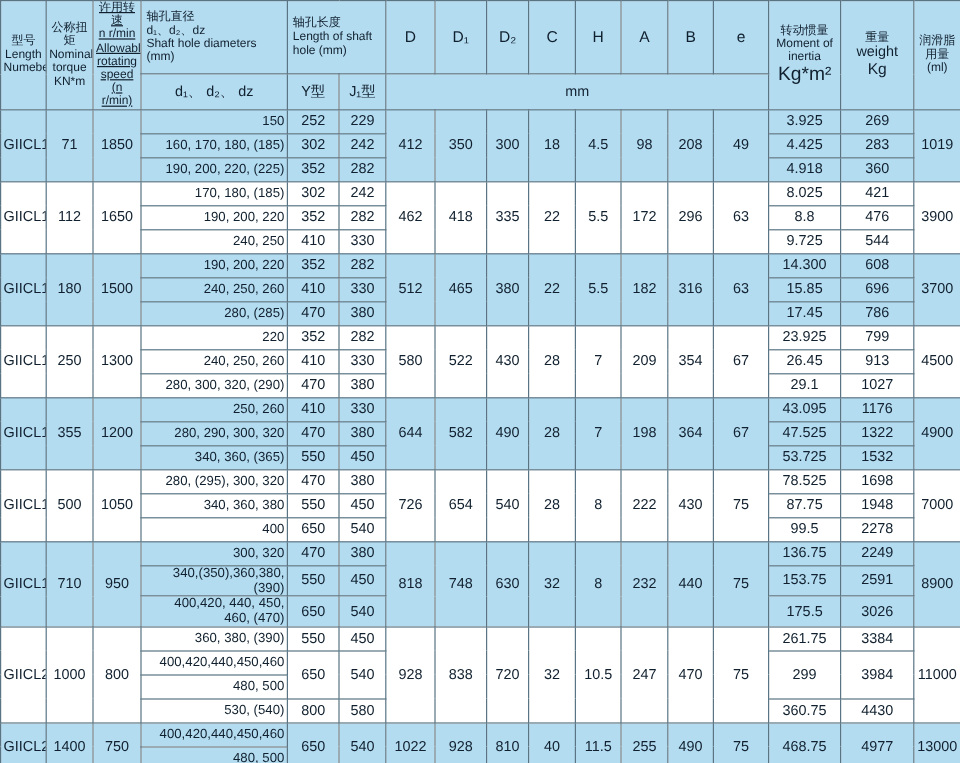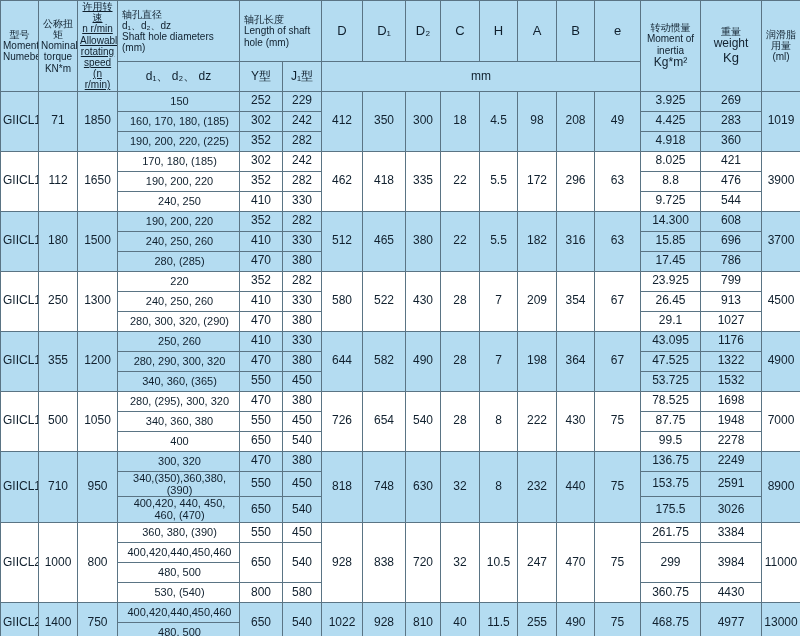--- a/index.html
+++ b/index.html
@@ -9,21 +9,21 @@
   td,th{border:1px solid #5a7484;padding:0 2px;text-align:center;vertical-align:middle;
         height:19px;line-height:1.12;overflow:hidden;font-weight:normal;}
   thead th{background:#b4dcf1;font-size:10px;}
   thead .r1{height:48px;}
   thead .r2{height:23px;}
   thead .dim-letter{font-size:13px;}
   thead .lefthead{text-align:left;padding-left:4px;}
   thead .subhead{font-size:12px;}
   tbody td{font-size:12px;background:#fff;}
   tbody tr.blue td{background:#b4dcf1;}
-  tbody td.dia{text-align:center;padding-left:4px;font-size:11px;}
+  tbody td.dia{text-align:right;padding-left:4px;font-size:11px;}
   tbody tr.group-start td{border-top:1px solid #3f5a68;}
   table{border:1px solid #3f5a68;}
 </style>
 </head>
 <body>
 
 <div class="wrap">
 <table>
   <colgroup>
     <col style="width:38px">
@@ -41,21 +41,21 @@
     <col style="width:38px">
         <col style="width:46px">
         <col style="width:60px">
     <col style="width:61px">
         <col style="width:39px">
   </colgroup>
   <thead>
     <tr class="r1">
       <th rowspan="2">
         <div>型号</div>
-        <div>Moment</div>
+        <div>Length</div>
         <div>Numeber</div>
       </th>
       <th rowspan="2">
         <div>公称扭矩</div>
         <div>Nominal torque</div>
         <div>KN*m</div>
       </th>
       <th rowspan="2" style="font-size:10px;text-decoration:underline;">
         <div>许用转速</div>
         <div>n r/min</div>
@@ -75,21 +75,21 @@
       <th class="dim-letter">D₁</th>
       <th class="dim-letter">D₂</th>
       <th class="dim-letter">C</th>
       <th class="dim-letter">H</th>
       <th class="dim-letter">A</th>
       <th class="dim-letter">B</th>
       <th class="dim-letter">e</th>
       <th rowspan="2">
         <div>转动惯量</div>
         <div>Moment of inertia</div>
-        <div style="font-size:12px;">Kg*m²</div>
+        <div style="font-size:16px;">Kg*m²</div>
       </th>
       <th rowspan="2">
         <div>重量</div>
         <div style="font-size:12px;">weight</div>
         <div style="font-size:13px;">Kg</div>
       </th>
       <th rowspan="2">
         <div>润滑脂</div>
         <div>用量</div>
         <div>(ml)</div>

